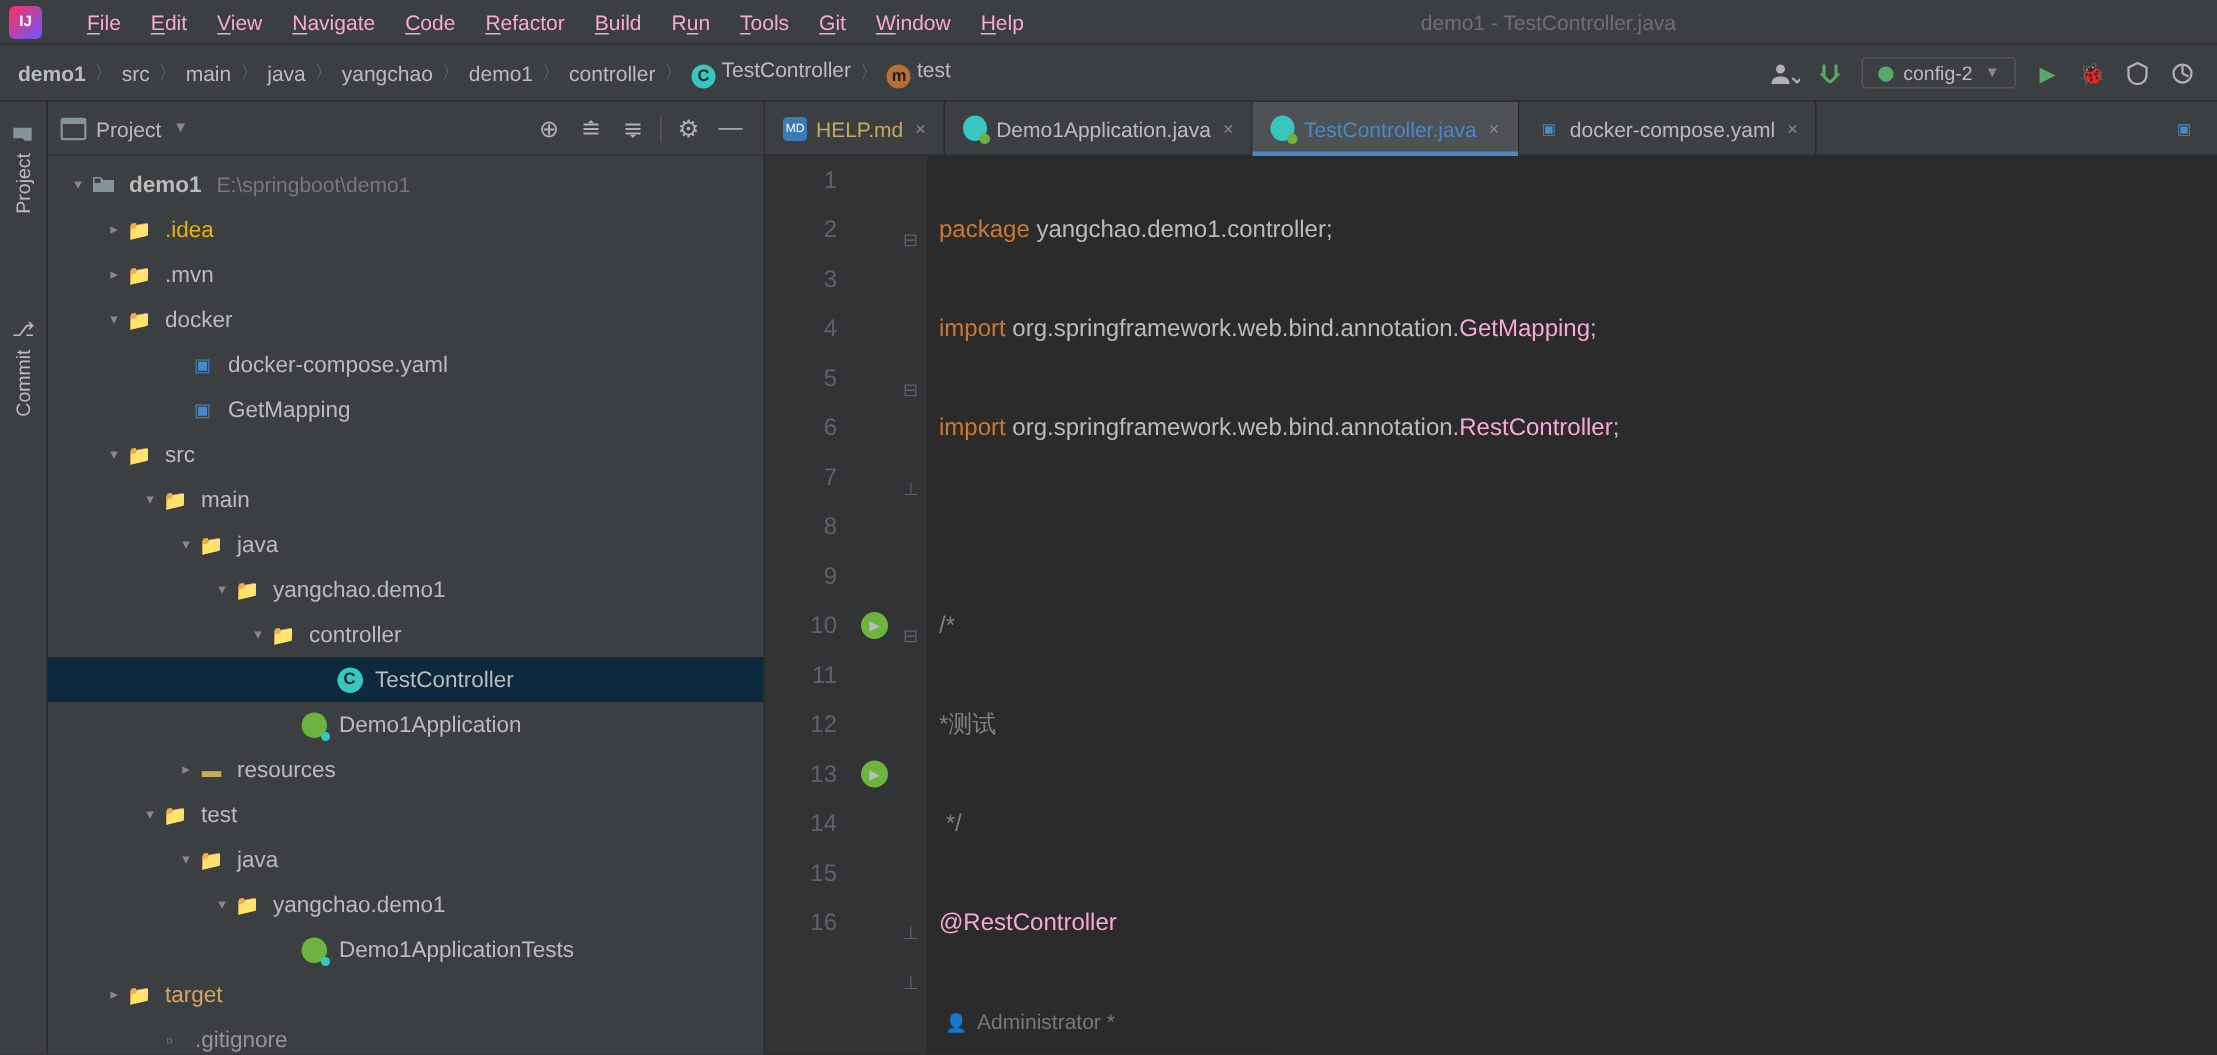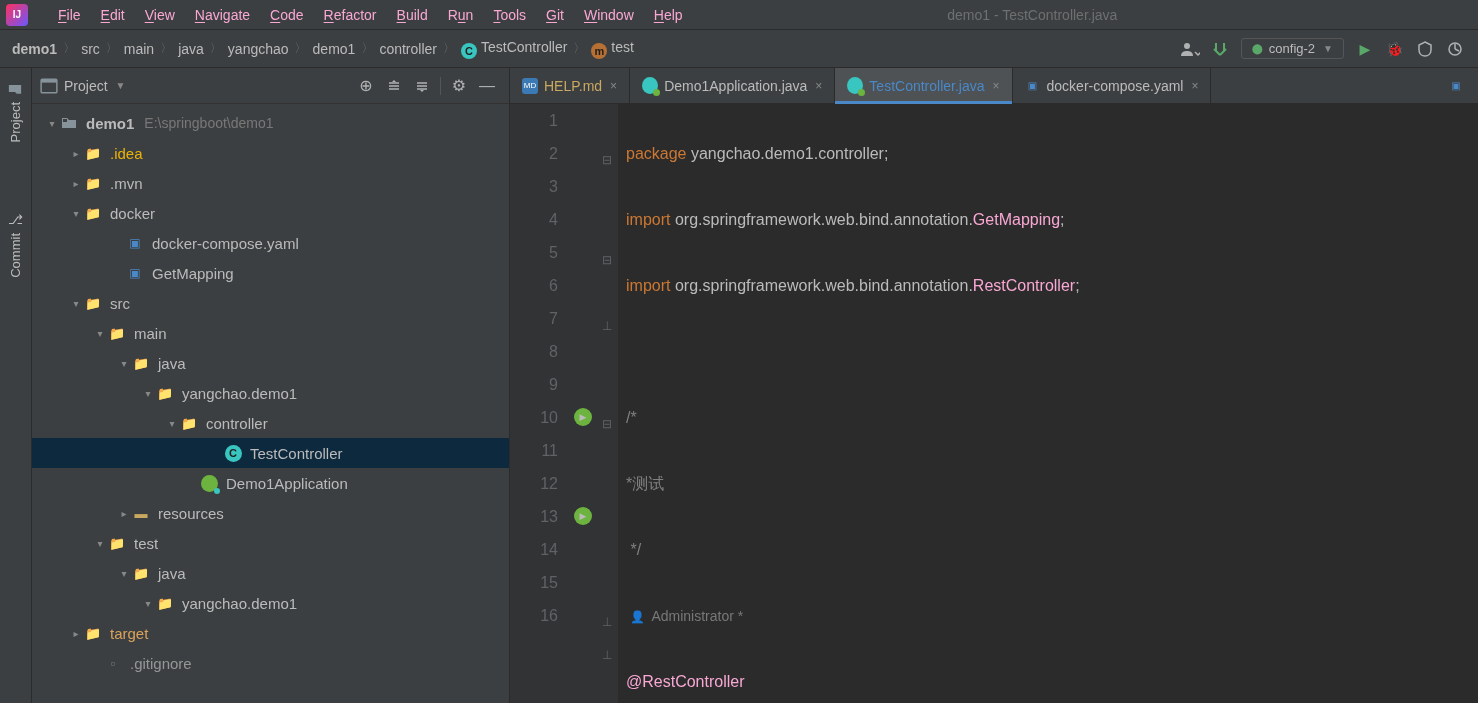--- a/index.html
+++ b/index.html
@@ -287,20 +287,27 @@
       <div class="tree-row" style="padding-left:84px">
           <span class="tr-ar open"></span>
           <span class="tr-icon fold-green">📁</span>
           <span>java</span>
         </div>
       <div class="tree-row" style="padding-left:108px">
           <span class="tr-ar open"></span>
           <span class="tr-icon fold-gray">📁</span>
           <span>yangchao.demo1</span>
         </div>
+      <div class="tree-row" style="padding-left:152px">
+          <span class="tr-ar none"></span>
+          <span class="tr-icon">
+            <span class="ic-sp"></span>
+          </span>
+          <span>Demo1ApplicationTests</span>
+        </div>
       <div class="tree-row tgt" style="padding-left:36px">
           <span class="tr-ar closed"></span>
           <span class="tr-icon fold-orange">📁</span>
           <span>target</span>
         </div>
       <div class="tree-row" style="padding-left:56px;opacity:0.7">
           <span class="tr-ar none"></span>
           <span class="tr-icon fold-gray">▫</span>
           <span>.gitignore</span>
         </div>
@@ -373,22 +380,22 @@
         <span class="fc" style="top:535px">⊥</span>
       </div>
       <div class="code">
 <div class="code-line"><span class="kw">package </span><span>yangchao.demo1.controller</span>;</div>
 <div class="code-line"><span class="kw">import </span><span>org.springframework.web.bind.annotation.</span><span class="ann-yel">GetMapping</span>;</div>
 <div class="code-line"><span class="kw">import </span><span>org.springframework.web.bind.annotation.</span><span class="ann-yel">RestController</span>;</div>
 <div class="code-line"></div>
 <div class="code-line"><span class="cmt">/*</span></div>
 <div class="code-line"><span class="cmt">*测试</span></div>
 <div class="code-line"><span class="cmt"> */</span></div>
+<div class="code-line"><span class="ann-yel">@RestController</span></div>
 <div class="code-line"> <span class="author-icon">👤</span><span class="author">Administrator *</span></div>
-<div class="code-line"><span class="ann-yel">@RestController</span></div>
 
 
 
 
 
 
 
 
 
       </div>

